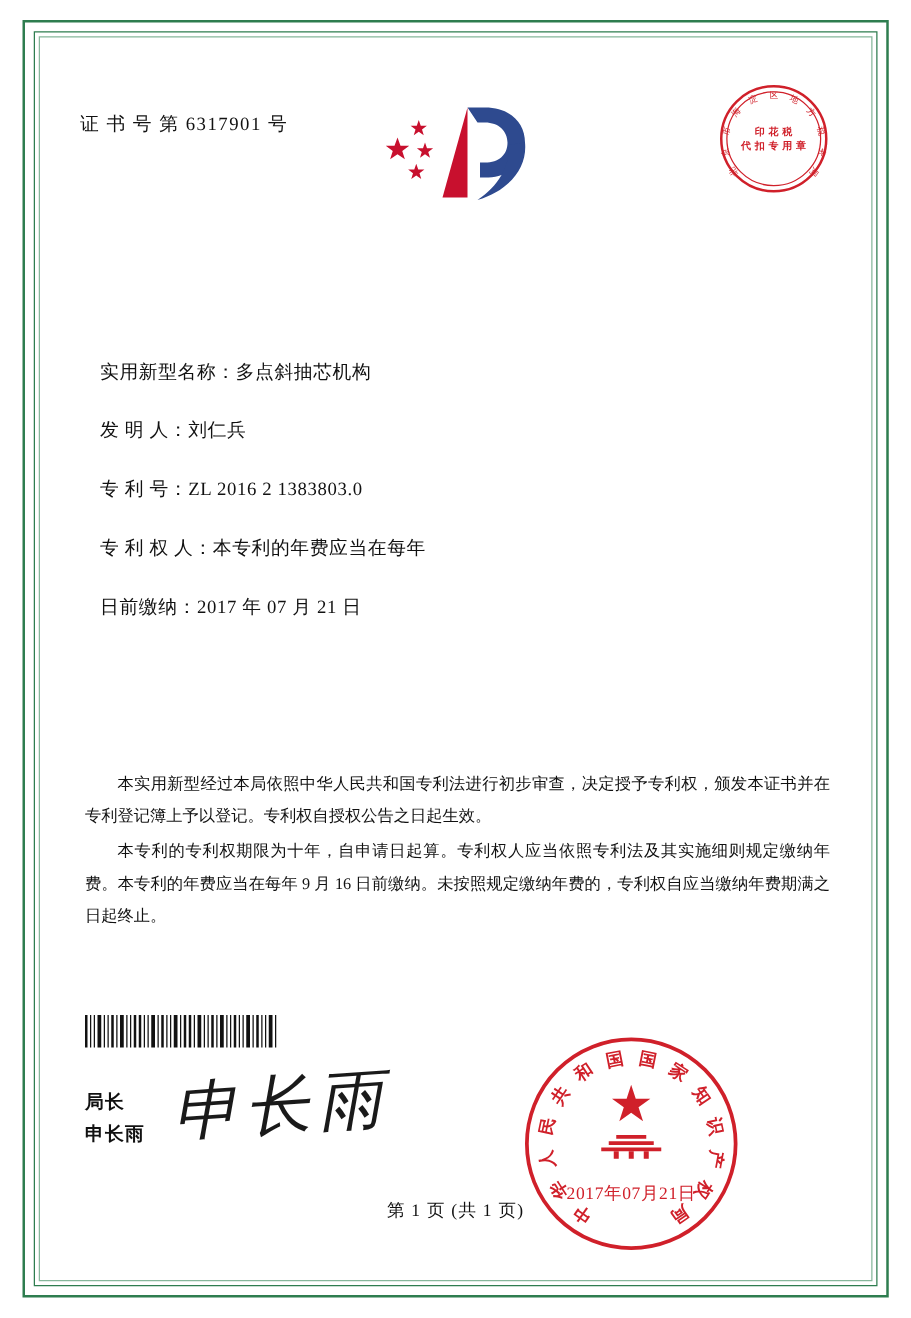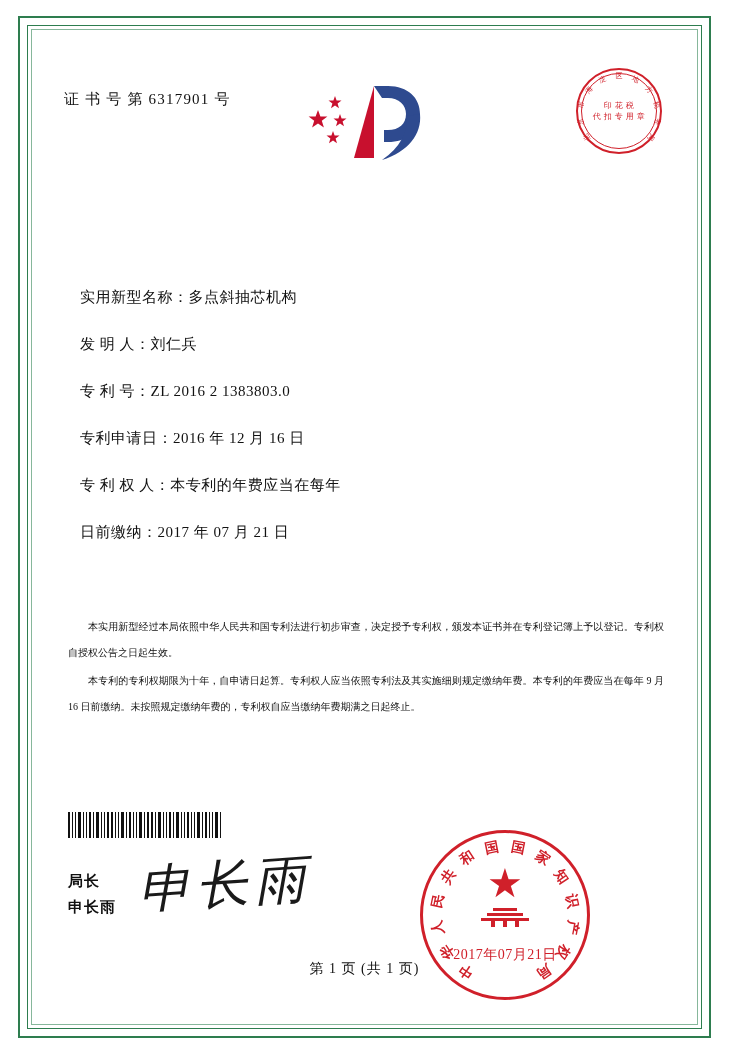--- a/index.html
+++ b/index.html
@@ -105,20 +105,21 @@
   .seal-top-center {
     position: absolute;
     left: 0;
     right: 0;
     top: 33px;
     text-align: center;
     color: #d0202a;
     font-size: 8px;
     line-height: 1.35;
     letter-spacing: 0.5px;
+    font-weight: bold;
   }
   .arc-char {
     position: absolute;
     transform-origin: 50% 43px;
     left: 50%;
     top: 4px;
     margin-left: -4px;
     width: 8px;
     text-align: center;
   }
@@ -157,21 +158,21 @@
   .field .val {
     letter-spacing: 0.5px;
   }
 
   
   .body-text {
     position: absolute;
     left: 8px;
     top: 554px;
     width: 596px;
-    font-size: 10px;
+    font-size: 13px;
     line-height: 26px;
     color: #111;
     text-align: justify;
     font-family: Liberation Serif, serif;
   }
   .body-text p {
     margin: 0 0 2px 0;
     text-indent: 2em;
   }
 
@@ -347,23 +348,20 @@
 
     <div class="fields">
       <div class="field">
         <span class="lbl">实用新型名称：</span><span class="val">多点斜抽芯机构</span>
       </div>
       <div class="field">
         <span class="lbl">发  明  人：</span><span class="val">刘仁兵</span>
       </div>
       <div class="field">
         <span class="lbl">专  利  号：</span><span class="val">ZL 2016 2 1383803.0</span>
-      </div>
-      <div class="field">
-        <span class="lbl">专利申请日：</span><span class="val">2016 年 12 月 16 日</span>
       </div>
       <div class="field">
         <span class="lbl">专 利 权 人：</span><span class="val">本专利的年费应当在每年</span>
       </div>
       <div class="field">
         <span class="lbl">日前缴纳：</span><span class="val">2017 年 07 月 21 日</span>
       </div>
     </div>
 
     <div class="body-text">

